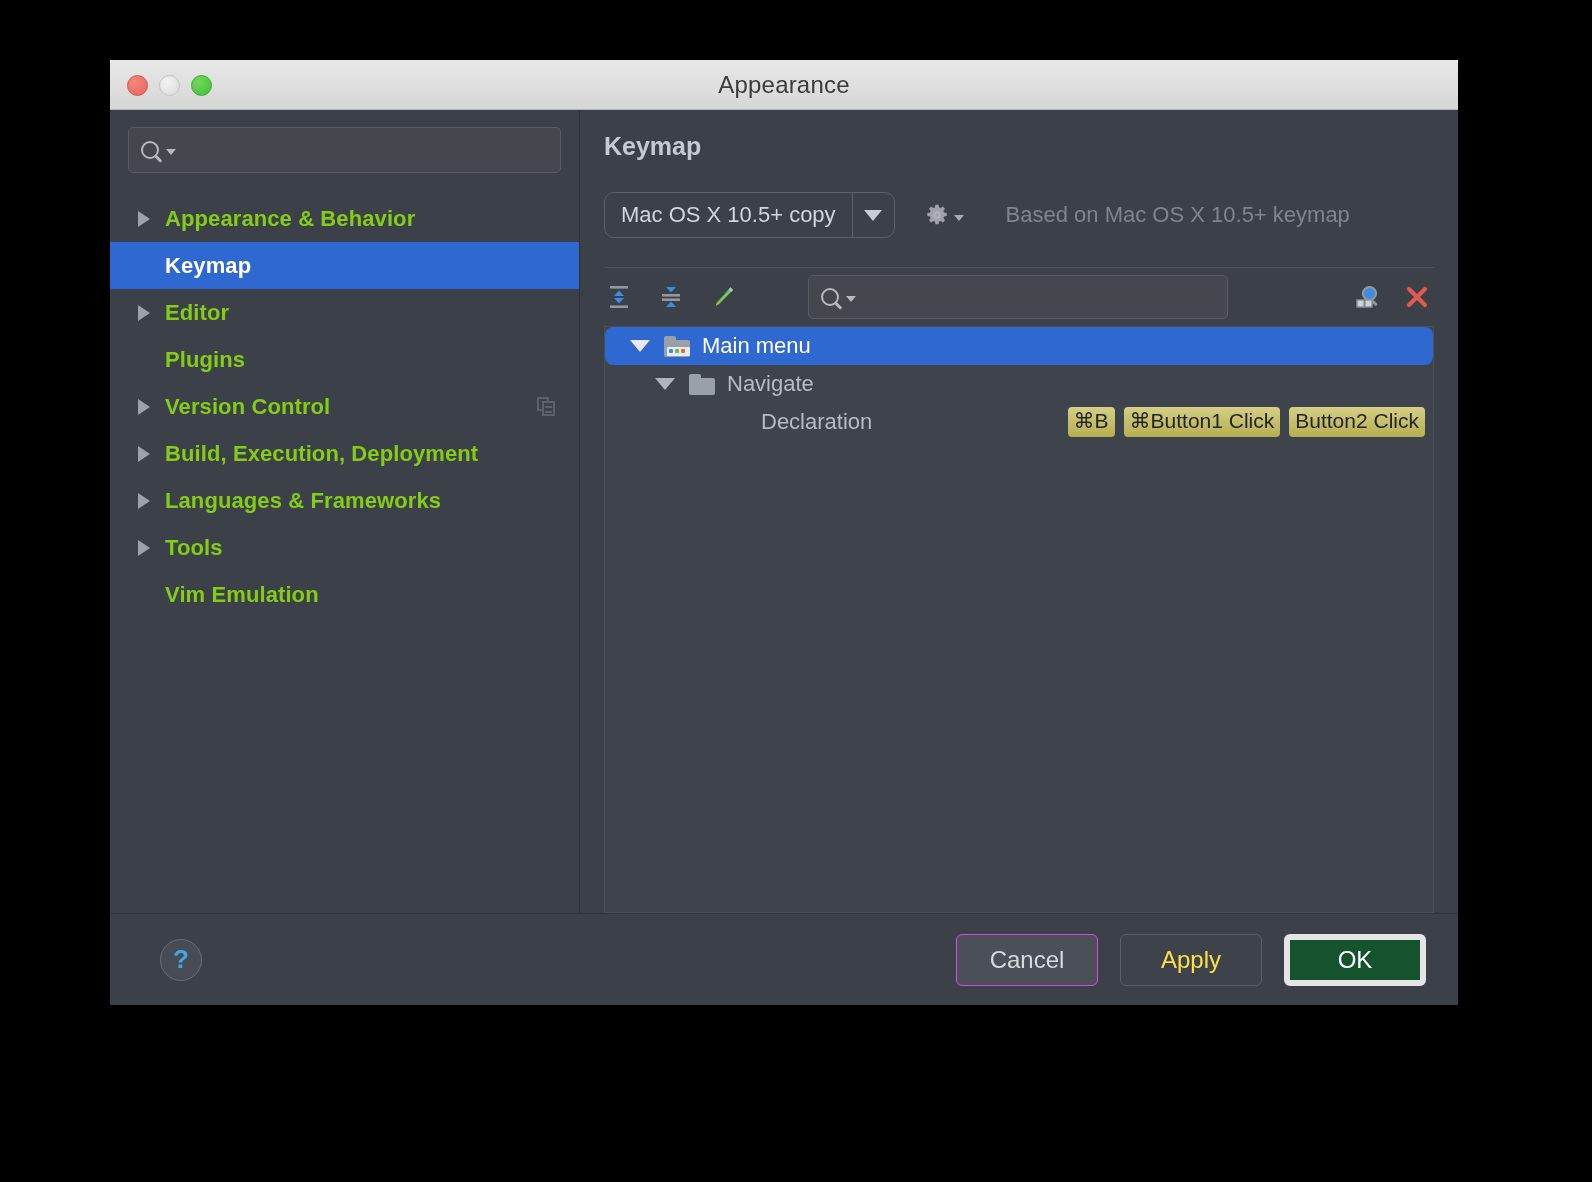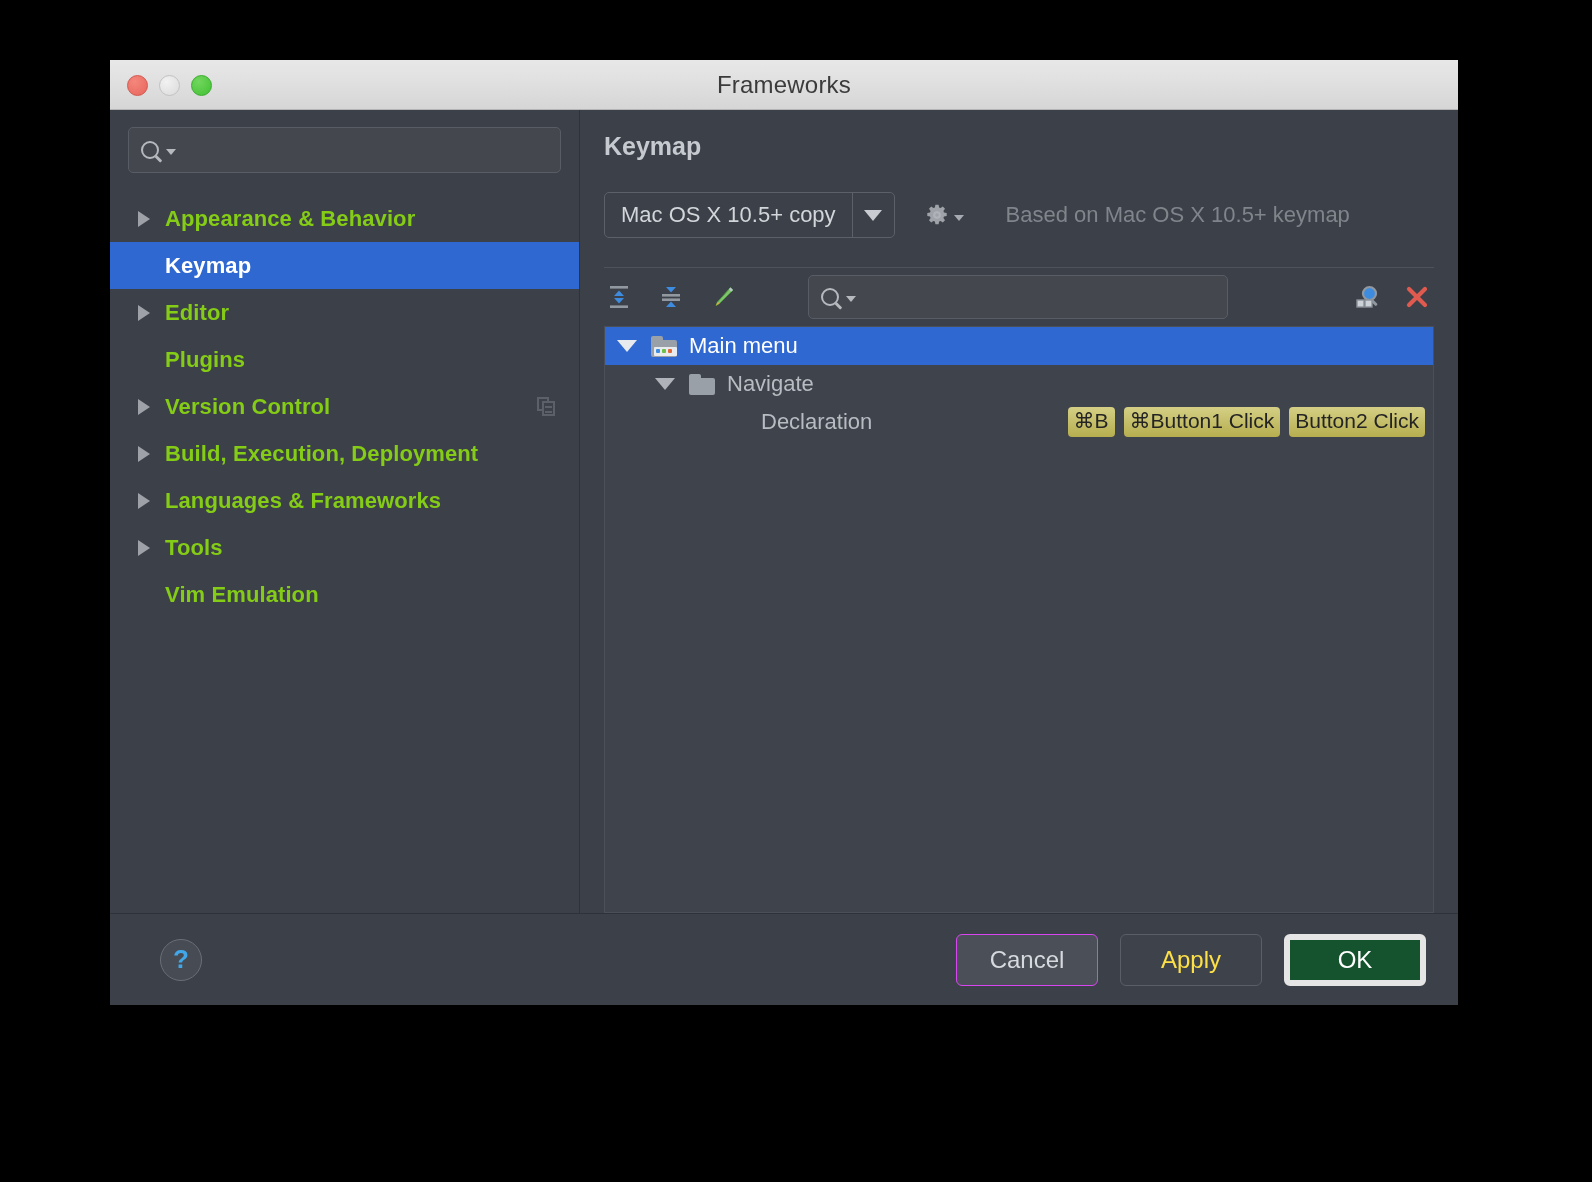--- a/index.html
+++ b/index.html
@@ -167,21 +167,21 @@
     color: #c6cad0;
     margin-bottom: 30px;
   }
 
   
   #keymap-row { display: flex; align-items: center; height: 48px; flex: 0 0 auto; }
   #keymap-combo {
     display: flex;
     height: 46px;
     border: 1px solid #5b6069;
-    border-radius: 5px;
+    border-radius: 10px;
     overflow: hidden;
     background: #3c4048;
   }
   #keymap-value {
     display: flex; align-items: center;
     padding: 0 16px;
     font-size: 22px;
     color: #d2d6db;
     white-space: nowrap;
   }
@@ -349,21 +349,21 @@
 <body>
 
 <div id="window">
 
   <div id="titlebar">
     <div id="traffic">
       <span class="tl tl-close"></span>
       <span class="tl tl-min"></span>
       <span class="tl tl-max"></span>
     </div>
-    <div id="window-title">Frameworks</div>
+    <div id="window-title">Appearance</div>
   </div>
 
   <div id="body">
 
     <div id="sidebar">
 
       <div id="sidebar-search">
         <span class="mag"></span>
         <span class="mag-caret"></span>
         <input value="" placeholder="" style="">
@@ -498,21 +498,21 @@
           <span class="tb-icon">
             <svg width="30" height="30" viewBox="0 0 30 30">
               <path d="M7 7 L23 23 M23 7 L7 23" stroke="#e05a4f" stroke-width="4.2" stroke-linecap="round"></path>
             </svg>
           </span>
         </div>
       </div>
 
       <div id="tree-panel">
 
-        <div class="tree-row selected" style="padding-left:12px;">
+        <div class="tree-row selected" style="padding-left:25px;border-radius:8px;">
           <span class="tw" style="margin-right:14px;"></span>
           <span class="folder menu" style="margin-right:12px;">
             <span class="ftab"></span>
               <span class="fbody"></span>
             <span class="strip">
                 <i style="background:#3d8ce0"></i>
                 <i style="background:#6cbf4a"></i>
                 <i style="background:#e06a3a"></i>
               </span>
           </span>

